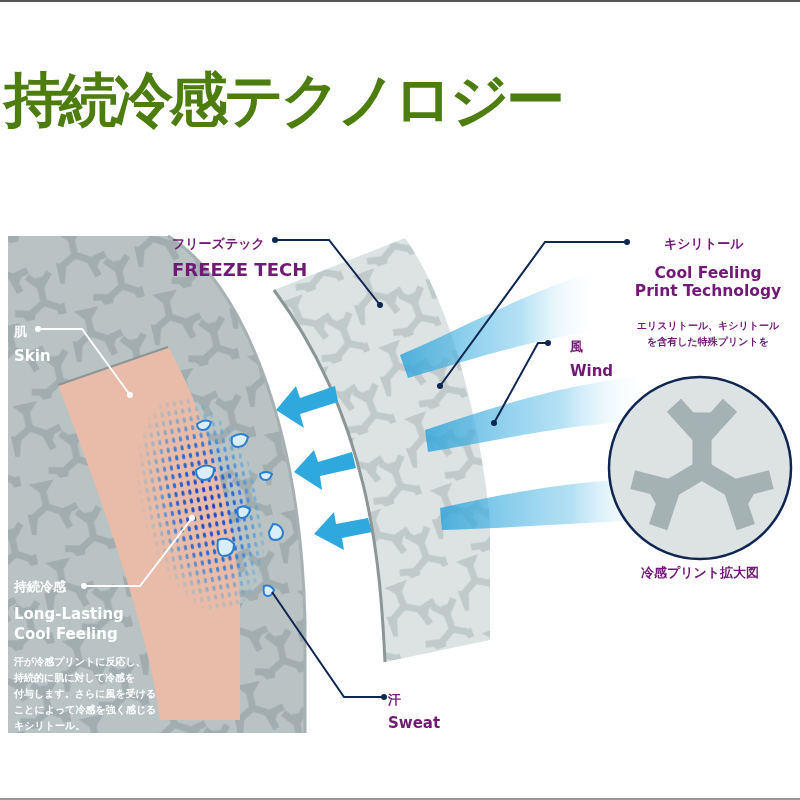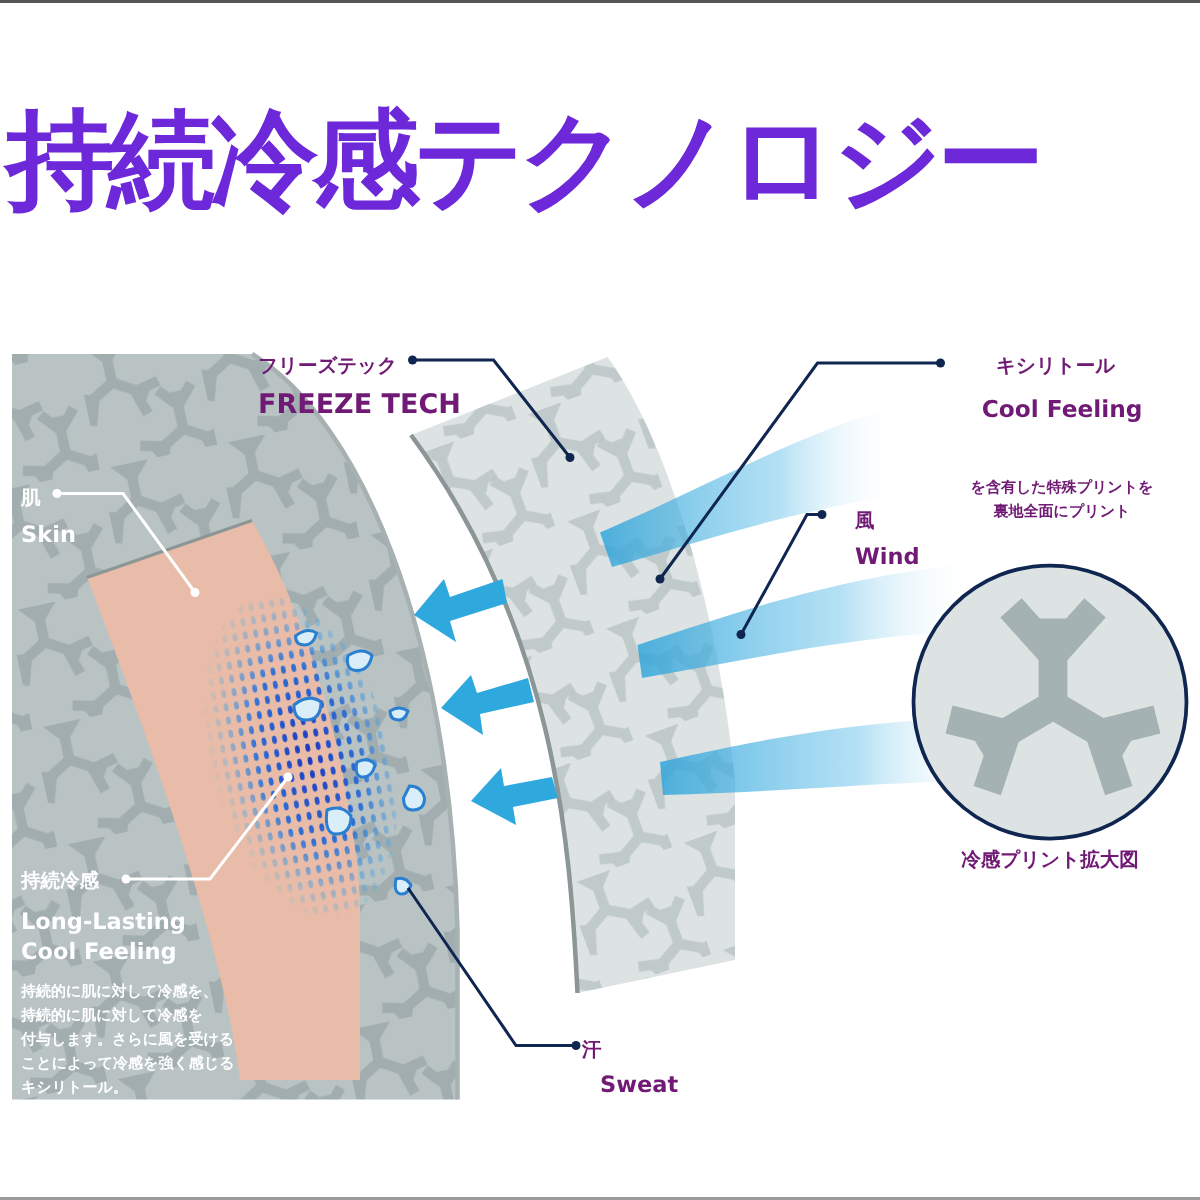--- a/index.html
+++ b/index.html
@@ -3,22 +3,22 @@
 <meta charset="utf-8">
 <style>
   * { box-sizing: border-box; margin: 0; padding: 0; }
   html, body { width: 800px; height: 800px; background: #ffffff; overflow: hidden; }
   body { position: relative; font-family: "DejaVu Sans", "Liberation Sans", sans-serif; color: #0f2650; }
   .frame-top { position: absolute; left: 0; top: 0; width: 800px; height: 2px; background: #555; }
   .frame-bottom { position: absolute; left: 0; bottom: 0; width: 800px; height: 2px; background: #9a9a9a; }
 
   .title {
     position: absolute; left: 4px; top: 70px; width: 796px;
-    font-size: 72px; font-weight: bold; letter-spacing: -4px; line-height: 1;
-    color: #6d28d9; white-space: nowrap;
+    font-size: 59px; font-weight: bold; letter-spacing: -4px; line-height: 1;
+    color: #4d7c0f; white-space: nowrap;
   }
 
   .diagram { position: absolute; left: 0; top: 0; width: 800px; height: 800px; }
 
   .label { position: absolute; white-space: nowrap; font-weight: bold; }
   .label.dark { color: #701a75; }
   .label.light { color: #ffffff; }
   .jp { font-size: 13px; letter-spacing: 0; }
   .en { font-size: 16px; }
   .en-big { font-size: 17px; line-height: 20px; }
@@ -36,21 +36,21 @@
   .lbl-wind .en { display: block; margin-top: 6px; font-size: 15px; }
 
   .lbl-skin { left: 14px; top: 321px; }
   .lbl-skin .en { display: block; margin-top: 6px; font-size: 15px; }
 
   .lbl-cool { left: 14px; top: 576px; }
   .lbl-cool .en-big { display: block; margin-top: 8px; font-size: 15px; line-height: 20px; }
   .lbl-cool .small { display: block; margin-top: 10px; font-size: 10px; line-height: 16px; }
 
   .lbl-sweat { left: 388px; top: 689px; }
-  .lbl-sweat .en { display: block; margin-top: 5px; font-size: 15px; margin-left: 12px; }
+  .lbl-sweat .en { display: block; margin-top: 5px; font-size: 15px; }
 
   .lbl-zoom { left: 600px; top: 564px; width: 200px; text-align: center; }
 </style>
 </head>
 <body>
 
 <div class="frame-top"></div>
 
 <div class="title">持続冷感テクノロジー</div>
 
@@ -181,45 +181,46 @@
 
 <div class="label dark lbl-freeze">
   <span class="jp">フリーズテック</span>
   <span class="en">FREEZE TECH</span>
 </div>
 
 <div class="label dark lbl-print">
   <span class="jp">キシリトール</span>
   <div class="en-big">
     <div>Cool Feeling</div>
+    <div>Print Technology</div>
   </div>
   <div class="small">
+    <div>エリスリトール、キシリトール</div>
     <div>を含有した特殊プリントを</div>
-    <div>裏地全面にプリント</div>
   </div>
 </div>
 
 <div class="label dark lbl-wind">
   <span class="jp">風</span>
   <span class="en">Wind</span>
 </div>
 
 <div class="label light lbl-skin">
   <span class="jp">肌</span>
   <span class="en">Skin</span>
 </div>
 
 <div class="label light lbl-cool">
   <span class="jp">持続冷感</span>
   <div class="en-big">
     <div>Long-Lasting</div>
     <div>Cool Feeling</div>
   </div>
   <div class="small">
-    <div>持続的に肌に対して冷感を、</div>
+    <div>汗が冷感プリントに反応し、</div>
     <div>持続的に肌に対して冷感を</div>
     <div>付与します。さらに風を受ける</div>
     <div>ことによって冷感を強く感じる</div>
     <div>キシリトール。</div>
   </div>
 </div>
 
 <div class="label dark lbl-sweat">
   <span class="jp">汗</span>
   <span class="en">Sweat</span>

